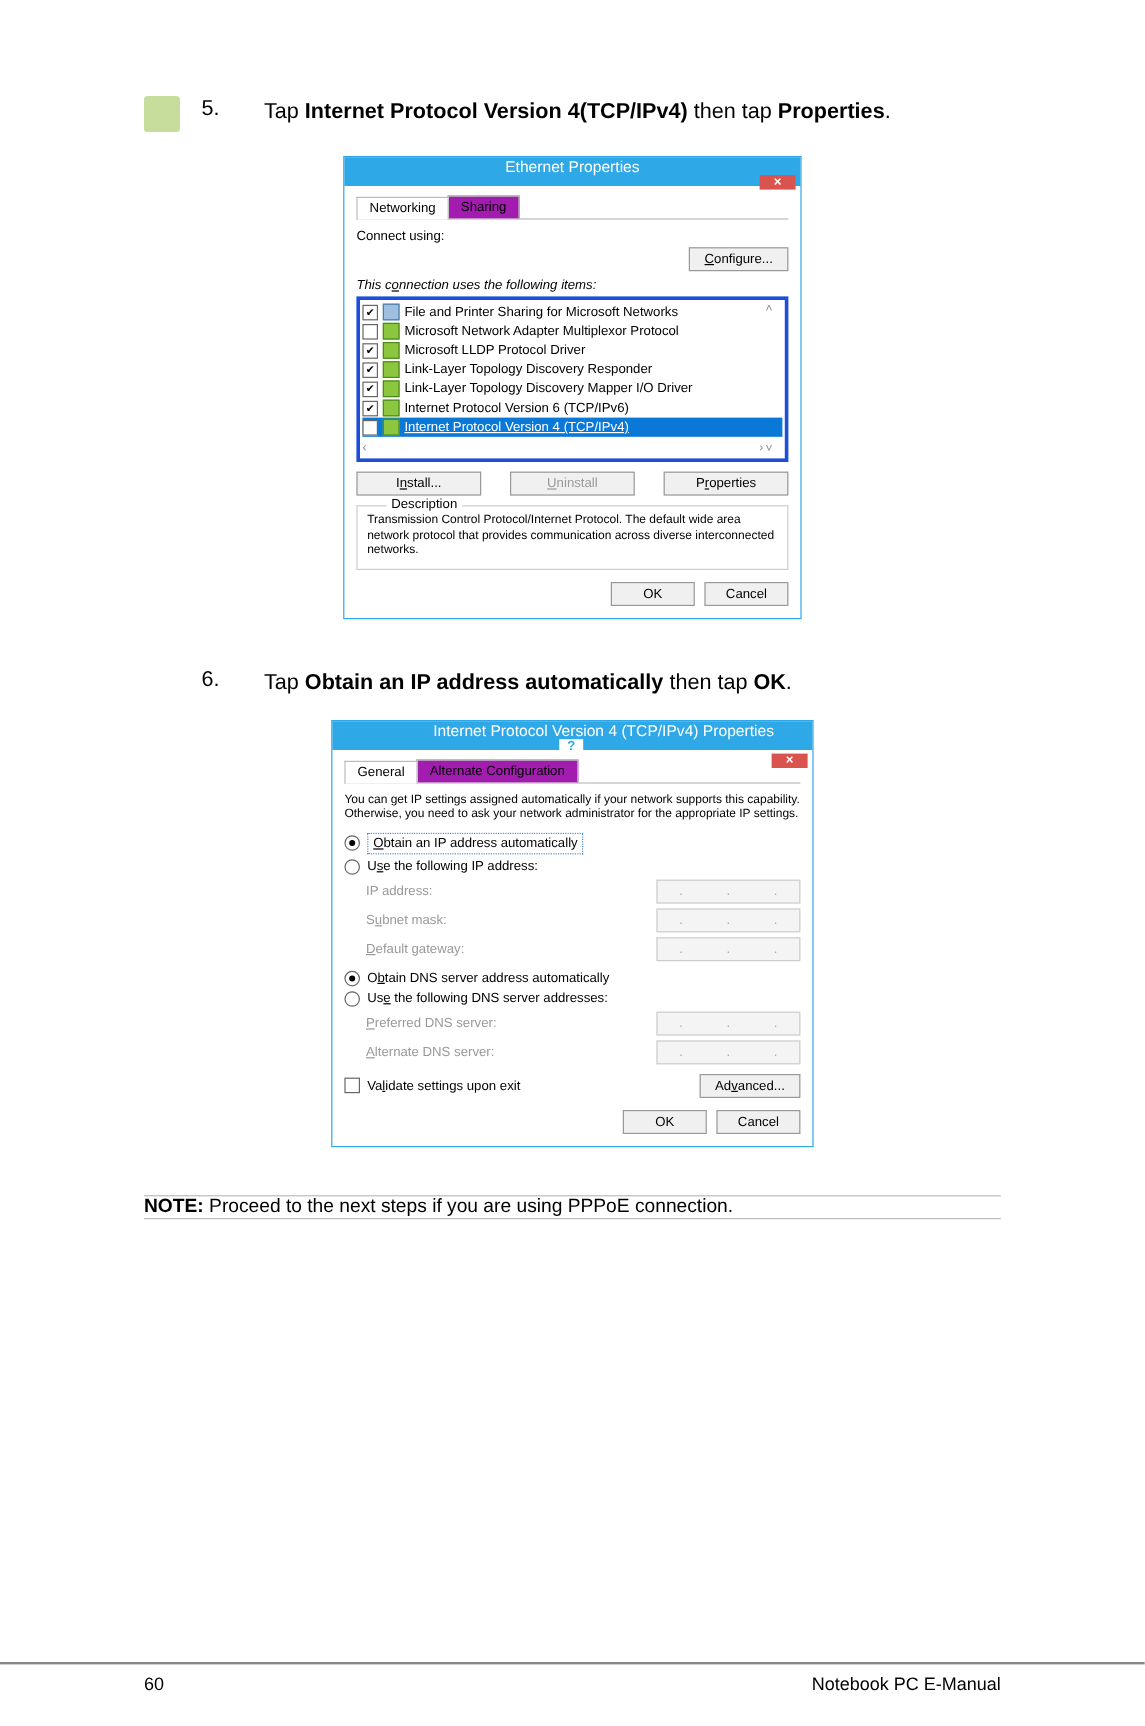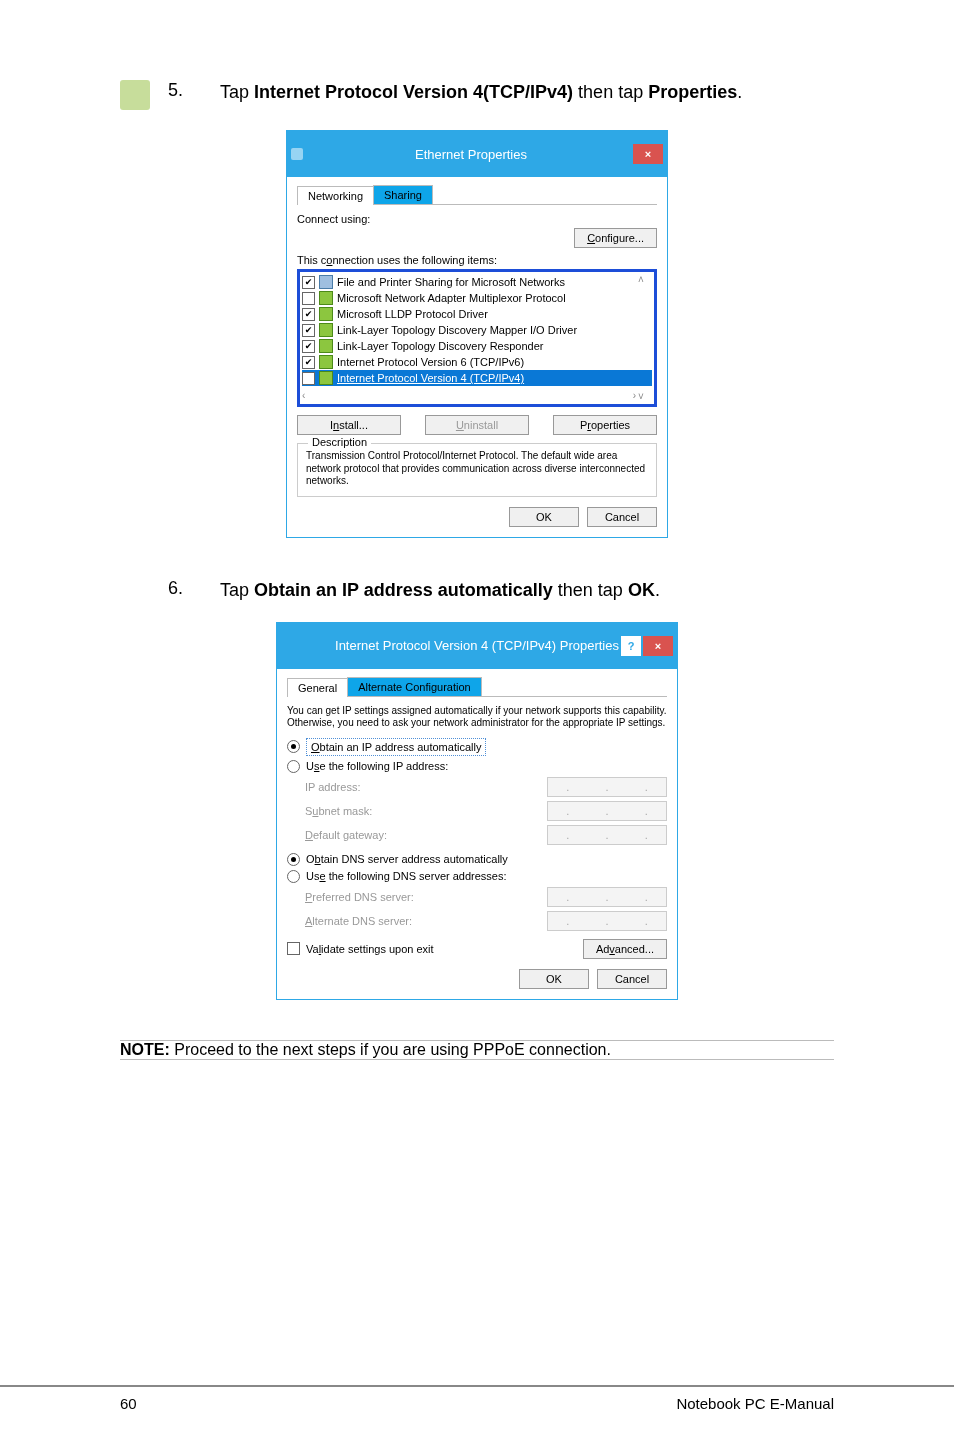--- a/index.html
+++ b/index.html
@@ -49,22 +49,23 @@
     width: 380px;
     font-size: 11px;
     background: #fff;
   }
   .dialog-titlebar {
     background: #2ea8e6;
     color: #fff;
     height: 24px;
     display: flex;
     align-items: center;
-    padding: 11px 4px;
+    padding: 0 4px;
     position: relative;
+    flex-direction: column;
   }
   .dialog-title-icon {
     width:12px; height:12px; background:#fff; border-radius:2px; margin-right:6px; opacity:.5;
   }
   .dialog-title {
     flex: 1;
     text-align: center;
     font-size: 13px;
   }
   .dialog-close {
@@ -83,21 +84,21 @@
   .tabs {
     display: flex;
     border-bottom: 1px solid #bbb;
     margin-bottom: 8px;
   }
   .tab {
     border: 1px solid #bbb;
     border-bottom: none;
     padding: 3px 10px;
     font-size: 11px;
-    background: #0ea5e9;
+    background: #a21caf;
     margin-right: -1px;
   }
   .tab.active { position: relative; top: 1px; background:#fff; }
 
   .label-small { font-size: 11px; color:#000; margin-bottom:3px; }
   .inputlike {
     border:1px solid #bbb;
     padding:3px 6px;
     font-size:11px;
     display:flex;
@@ -108,21 +109,21 @@
   .monitor-icon {
     width:14px;height:10px; background:#48a7d4;border:1px solid #2b5e7a;display:inline-block;
   }
   .btn {
     border:1px solid #999;
     background:#f0f0f0;
     padding:3px 12px;
     font-size:11px;
   }
   .right { text-align:right; }
-  .conn-list-label { font-size:11px; margin:6px 0 3px 0; }
+  .conn-list-label { font-size:11px; margin:6px 0 3px 0;font-style:italic; }
   .conn-list {
     border:3px solid #1d4ed8;
     height:128px;
     overflow:hidden;
     position:relative;
     padding:2px;
     font-size:11px;
   }
   .cl-row { display:flex; align-items:center; gap:4px; white-space:nowrap; padding:1px 0; }
   .chk { width:11px;height:11px;border:1px solid #666;display:inline-flex;align-items:center;justify-content:center;font-size:9px;line-height:1; flex-shrink:0;}
@@ -136,21 +137,21 @@
   .btn-row { display:flex; gap:24px; margin-top:8px; }
   .btn-row .btn { flex:1; text-align:center; }
   .btn.disabled { color:#999; }
   .group {
     border:1px solid #ccc;
     padding:6px 8px 8px 8px;
     margin-top:8px;
     position:relative;
   }
   .group-label {
-    position:absolute; top:-8px; left:10px; background:#fff; padding:0 4px; font-size:11px;
+    position:absolute; top:-8px; left:24px; background:#fff; padding:0 4px; font-size:11px;
   }
   .group-text { font-size:10px; line-height:1.25; }
 
   .bottom-btns { display:flex; justify-content:flex-end; gap:8px; margin-top:10px; }
 
   
   .field-grid { display:grid; grid-template-columns: 1fr 120px; gap:4px 8px; align-items:center; font-size:11px; }
   .field-grid .value {
     border:1px solid #ccc; height:18px; background:#f4f4f4;
     display:flex; align-items:center; justify-content:space-around; color:#aaa;
@@ -236,26 +237,26 @@
               <span>Microsoft Network Adapter Multiplexor Protocol</span>
             </div>
           <div class="cl-row">
               <span class="chk checked"></span>
               <span class="ic"></span>
               <span>Microsoft LLDP Protocol Driver</span>
             </div>
           <div class="cl-row">
               <span class="chk checked"></span>
               <span class="ic"></span>
+              <span>Link-Layer Topology Discovery Responder</span>
+            </div>
+          <div class="cl-row">
+              <span class="chk checked"></span>
+              <span class="ic"></span>
               <span>Link-Layer Topology Discovery Mapper I/O Driver</span>
-            </div>
-          <div class="cl-row">
-              <span class="chk checked"></span>
-              <span class="ic"></span>
-              <span>Link-Layer Topology Discovery Responder</span>
             </div>
           <div class="cl-row">
               <span class="chk checked"></span>
               <span class="ic"></span>
               <span>Internet Protocol Version 6 (TCP/IPv6)</span>
             </div>
           <div class="cl-row sel-row">
               <span class="chk checked" style="background:#fff;"></span>
               <span class="ic"></span>
               <span>Internet Protocol Version 4 (TCP/IPv4)</span>

